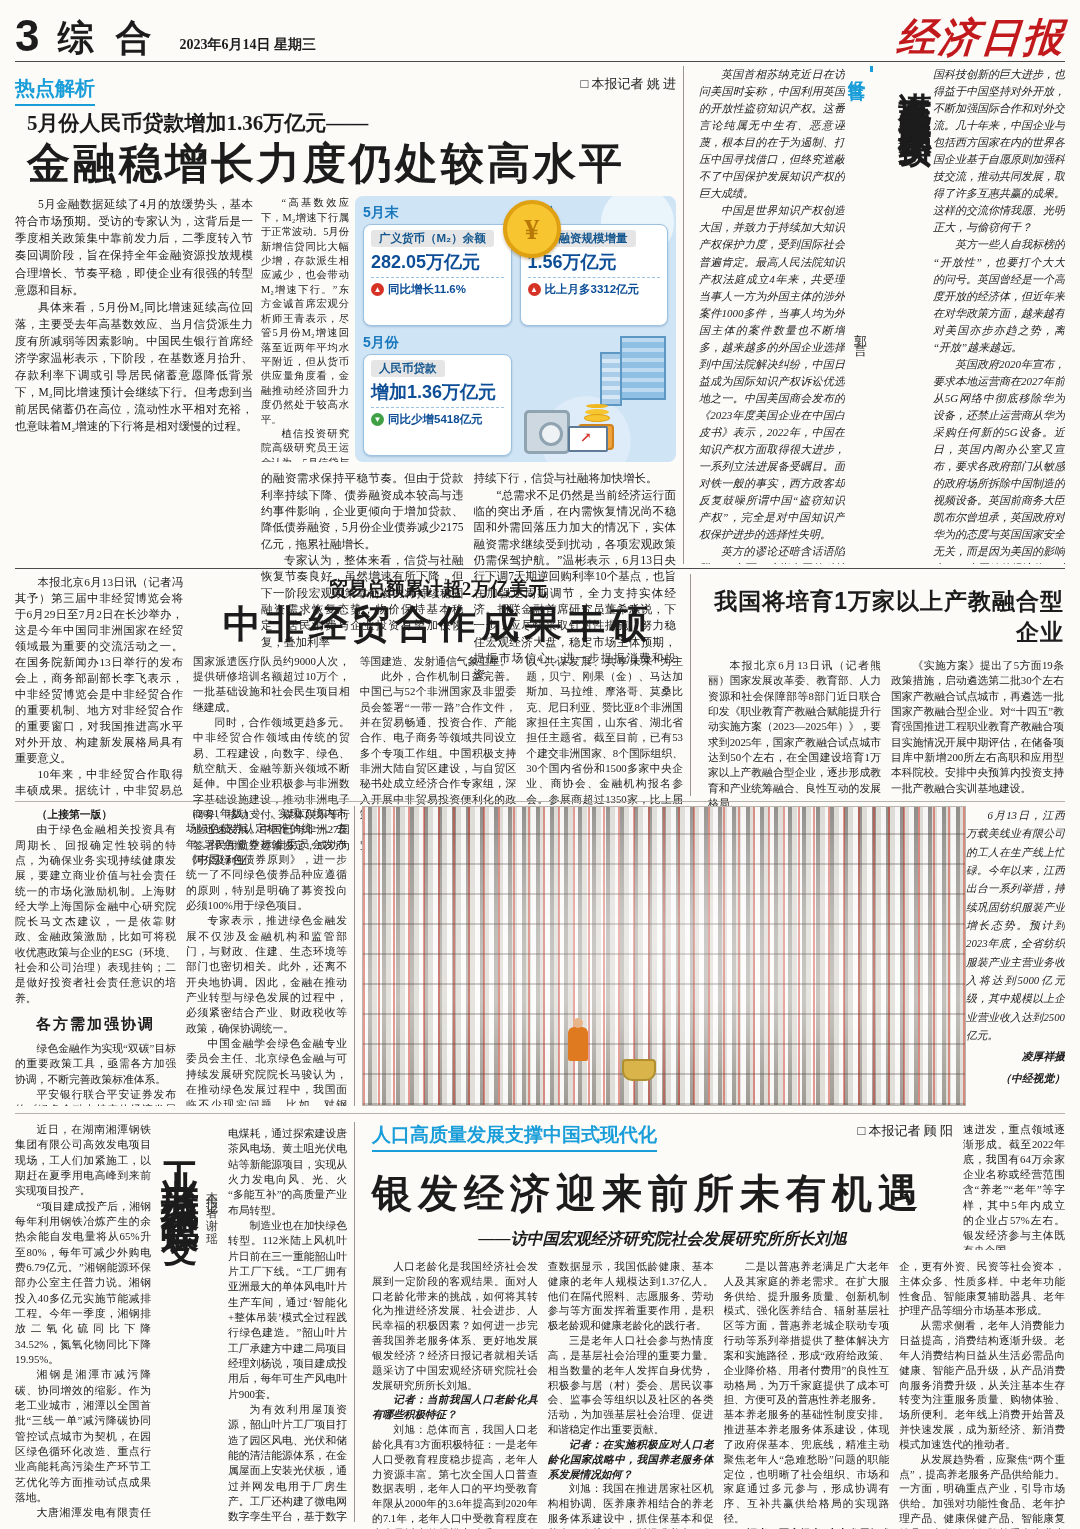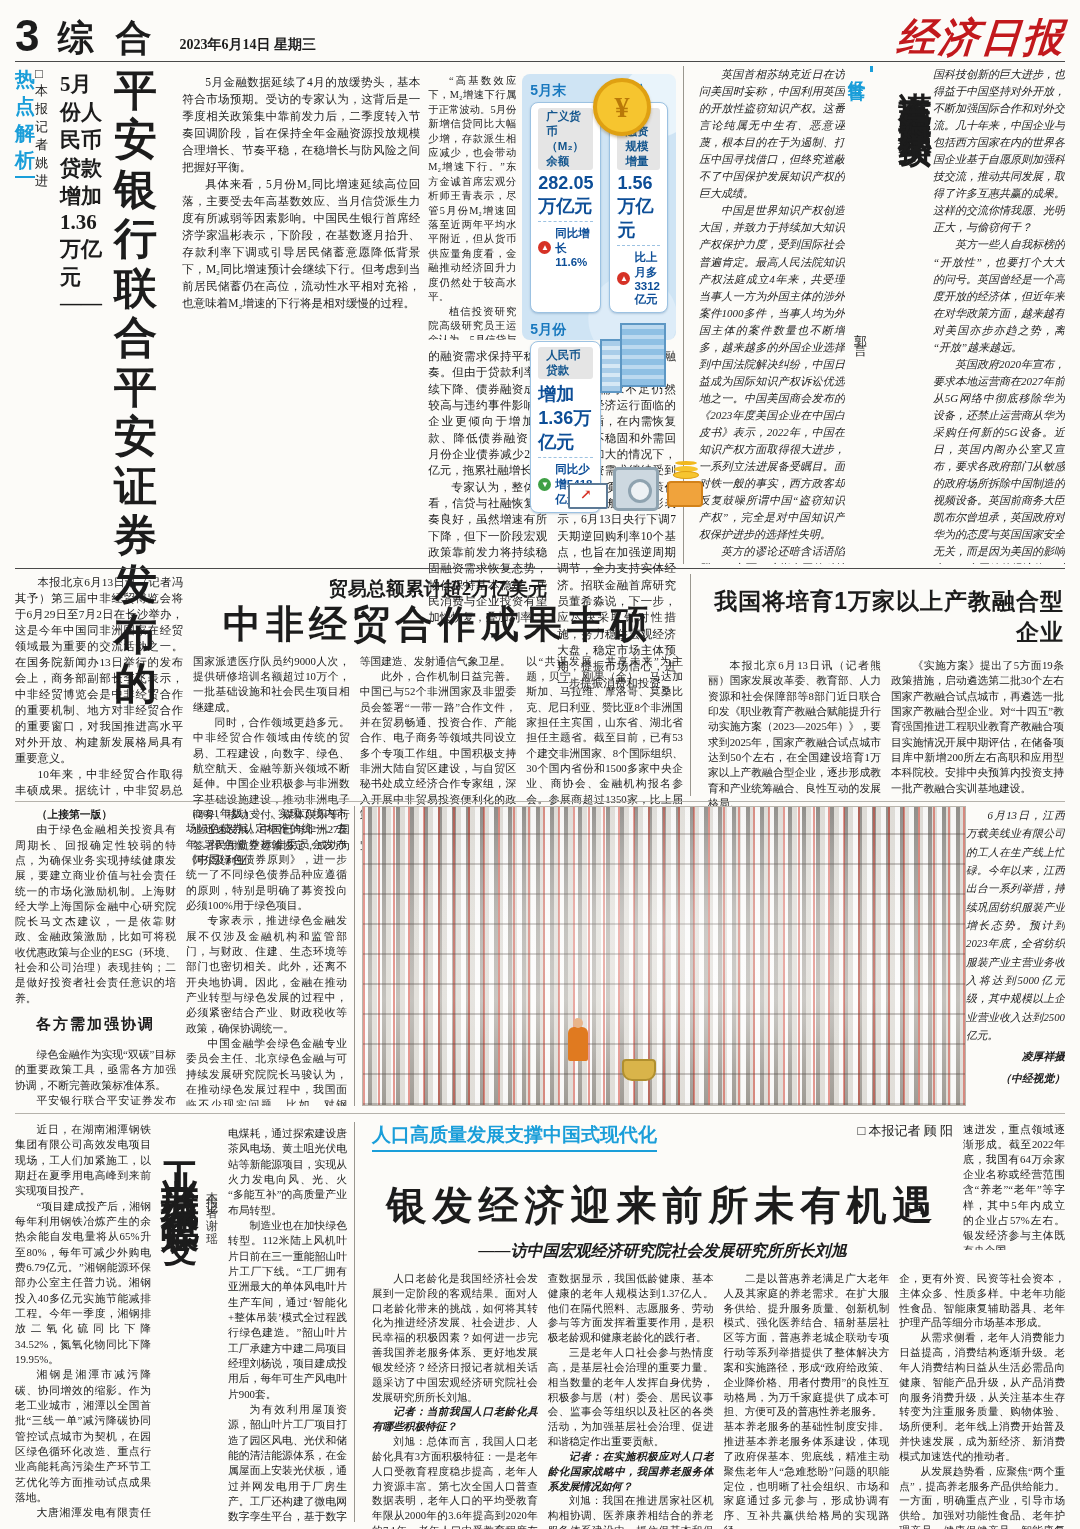--- a/index.html
+++ b/index.html
@@ -20,21 +20,21 @@
   
   .col { text-align:justify; overflow:hidden; }
   .para { text-indent:2em; text-align:justify; line-height:1.42; margin:0; }
   .para.cont { text-indent:0; }
   .para.qa-q { font-style:italic; font-weight:bold; }
   .byline { font-size:13px; color:#222; }
   .tagblue { color:#1a9ed9; font-weight:900; font-family:"Liberation Sans","DejaVu Sans",sans-serif; border-bottom:2px solid #1a9ed9; padding-bottom:2px; }
 
   
   .band-top { position:absolute; top:66px; left:15px; width:1050px; height:498px; display:flex; }
-  .fin { width:668px; display:flex; flex-direction:row; }
+  .fin { width:668px; display:flex; flex-direction:column;margin-top:9px; }
   .fin-tagrow { display:flex; justify-content:space-between; align-items:flex-start; height:30px; }
   .fin-tagrow .tagblue { font-size:20px; }
   .fin-kicker { font-size:21px; font-weight:bold; margin:4px 0 2px 12px; }
   .fin-title { font-size:43px; font-weight:900; font-family:"Liberation Sans","DejaVu Sans",sans-serif; letter-spacing:3px; line-height:1.15; margin-left:12px; }
   .fin-body { display:flex; flex:1; margin-top:8px; font-size:11px; }
   .fin-c1 { width:238px; }
   .fin-c1 .para { line-height:1.48; font-size:11.5px; }
   .fin-mid { flex:1; display:flex; flex-direction:column; margin-left:8px; }
   .fin-mid-top { display:flex; height:266px; }
   .fin-narrow { width:88px; font-size:10.3px; margin-right:6px; }
@@ -97,21 +97,21 @@
   .af-cols .col { flex:1; } .af-cols .col + .col { margin-left:10px; }
   .edu { width:366px; padding-left:10px; display:flex; flex-direction:column; }
   .edu-title { text-align:right; font-size:23px; font-weight:900; font-family:"Liberation Sans","DejaVu Sans",sans-serif; margin:12px 0 10px; letter-spacing:1px; }
   .edu-cols { display:flex; flex:1; font-size:10.8px; }
   .edu-cols .col { flex:1; } .edu-cols .col + .col { margin-left:10px; }
 
   
   .band-photo { position:absolute; top:806px; left:15px; width:1050px; height:300px; display:flex; }
   .green { width:332px; display:flex; font-size:10.8px; }
   .green .col { flex:1; } .green .col + .col { margin-left:10px; }
-  .gr-subhead { text-align:center; font-weight:900; font-size:15px; margin:9px 0 13px; letter-spacing:2px; }
+  .gr-subhead { text-align:center; font-weight:900; font-size:15px; margin:9px 0 7px; letter-spacing:2px; }
   .gr-note { text-indent:2em; font-weight:bold; line-height:1.5; }
   .photo { width:604px; position:relative; overflow:hidden; border:1px solid #b9b5ac; background:
       radial-gradient(ellipse at 50% 42%, rgba(255,255,255,.35), rgba(0,0,0,0) 62%),
       repeating-linear-gradient(0deg, rgba(70,60,55,.28) 0 2px, rgba(0,0,0,0) 2px 30px),
       repeating-linear-gradient(90deg, rgba(205,55,40,.5) 0 2px, rgba(0,0,0,0) 2px 15px),
       repeating-linear-gradient(90deg, rgba(255,255,255,.92) 0 5px, rgba(140,138,134,.38) 5px 9px, rgba(228,226,221,.92) 9px 14px),
       linear-gradient(180deg,#93918d 0%,#c7c4be 35%,#e7e4de 65%,#aaa59d 100%); }
   .photo-worker { position:absolute; left:34%; bottom:44px; width:20px; height:34px; background:#e07a20; border-radius:6px 6px 2px 2px; }
   .photo-worker::before { content:""; position:absolute; top:-9px; left:5px; width:10px; height:10px; border-radius:50%; background:#e8b58a; }
   .photo-basket { position:absolute; left:43%; bottom:24px; width:34px; height:22px; background:#d9b44a; border-radius:4px 4px 10px 10px; border:2px solid #b08f2e; }
@@ -124,21 +124,21 @@
   .industry { width:332px; display:flex; font-size:10.8px; }
   .ind-c1 { width:136px; }
   .ind-title { writing-mode:vertical-rl; font-size:38px; font-weight:900; letter-spacing:9px; line-height:1; margin:10px 4px 0 10px; height:380px; }
   .ind-byline { writing-mode:vertical-rl; font-size:12px; letter-spacing:5px; margin-top:60px; color:#333; }
   .ind-c2 { flex:1; margin-left:8px; padding-top:4px; }
   .silver { flex:1; padding-left:10px; display:flex; flex-direction:column; }
   .sv-top { display:flex; }
   .sv-headgroup { flex:1; }
   .sv-tagrow { display:flex; justify-content:space-between; align-items:flex-start; }
   .sv-tagrow .tagblue { font-size:19px; }
-  .sv-title { text-align:center; font-size:40px; font-weight:900; letter-spacing:6px; margin-top:26px; }
+  .sv-title { font-size:40px; font-weight:900; letter-spacing:6px; margin-top:14px; }
   .sv-subtitle { text-align:center; font-size:16px; font-weight:bold; font-style:italic; margin-top:8px; }
   .sv-side { width:102px; margin-left:10px; font-size:10.8px; overflow:hidden; height:128px; }
   .sv-cols { display:flex; flex:1; margin-top:10px; font-size:10.6px; }
   .sv-cols .col { flex:1; } .sv-cols .col + .col { margin-left:10px; }
   .sv-cols .para, .sv-side .para { line-height:1.4; }
 </style>
 </head>
 <body>
 
 <div class="page">
@@ -151,24 +151,24 @@
   </div>
   <div class="hline" style="top:61px"></div>
 
   <div class="band-top">
     <div class="fin">
       <div class="fin-tagrow">
         <span class="tagblue">热点解析</span>
         <span class="byline">□ 本报记者  姚  进</span>
       </div>
       <div class="fin-kicker">5月份人民币贷款增加1.36万亿元——</div>
-      <h1 class="fin-title">平安银行联合平安证券发布的</h1>
+      <h1 class="fin-title">金融稳增长力度仍处较高水平</h1>
       <div class="fin-body">
         <div class="col fin-c1">
-            <p class="para">5月金融数据延续了4月的放缓势头，基本符合市场预期。受访的专家认为，这背后是一季度相关政策集中靠前发力后，二季度转入节奏回调阶段，旨在保持全年金融资源投放规模合理增长、节奏平稳，在稳增长与防风险之间把握好平衡。</p>
+            <p class="para">5月金融数据延续了4月的放缓势头，基本符合市场预期。受访的专家认为，这背后是一季度相关政策集中靠前发力后，二季度转入节奏回调阶段，旨在保持全年金融资源投放规模合理增长、节奏平稳，即使企业有很强的转型意愿和目标。</p>
             <p class="para">具体来看，5月份M₂同比增速延续高位回落，主要受去年高基数效应、当月信贷派生力度有所减弱等因素影响。中国民生银行首席经济学家温彬表示，下阶段，在基数逐月抬升、存款利率下调或引导居民储蓄意愿降低背景下，M₂同比增速预计会继续下行。但考虑到当前居民储蓄仍在高位，流动性水平相对充裕，也意味着M₂增速的下行将是相对缓慢的过程。</p>
           </div>
         <div class="fin-mid">
           <div class="fin-mid-top">
             <div class="col fin-narrow">
                 <p class="para">“高基数效应下，M₂增速下行属于正常波动。5月份新增信贷同比大幅少增，存款派生相应减少，也会带动M₂增速下行。”东方金诚首席宏观分析师王青表示，尽管5月份M₂增速回落至近两年平均水平附近，但从货币供应量角度看，金融推动经济回升力度仍然处于较高水平。</p>
                 <p class="para">植信投资研究院高级研究员王运金认为，5月信贷与社融增量较4月有明显上升，融资节奏逐步恢复，信贷结构也在持续优化。“5月居民短期与中长期信贷同比多增，且增量明显高于上月，一方面得益于购车补贴、家电补贴等促消费政策与解除限购等购房政策；另一方面也受消费贷、按揭贷款、公积金贷款等利率持续下行推动。5月乘用车零售量同比增长28.6%，房屋销售面积同比增长24.5%，消费恢复带动居民部门信贷加快增长。”王运金说，企业部门融资保持平稳增长，但融资结构出现较大变化，一季度中长期信贷超额投放较多，透支部分银行资金需求，二季度再度投放需求下降；5月份企业中长期贷款保持增长势头，房企、制造业、基建企业</p>
               </div>
             <div class="infographic">
               <div class="coin">¥</div>

